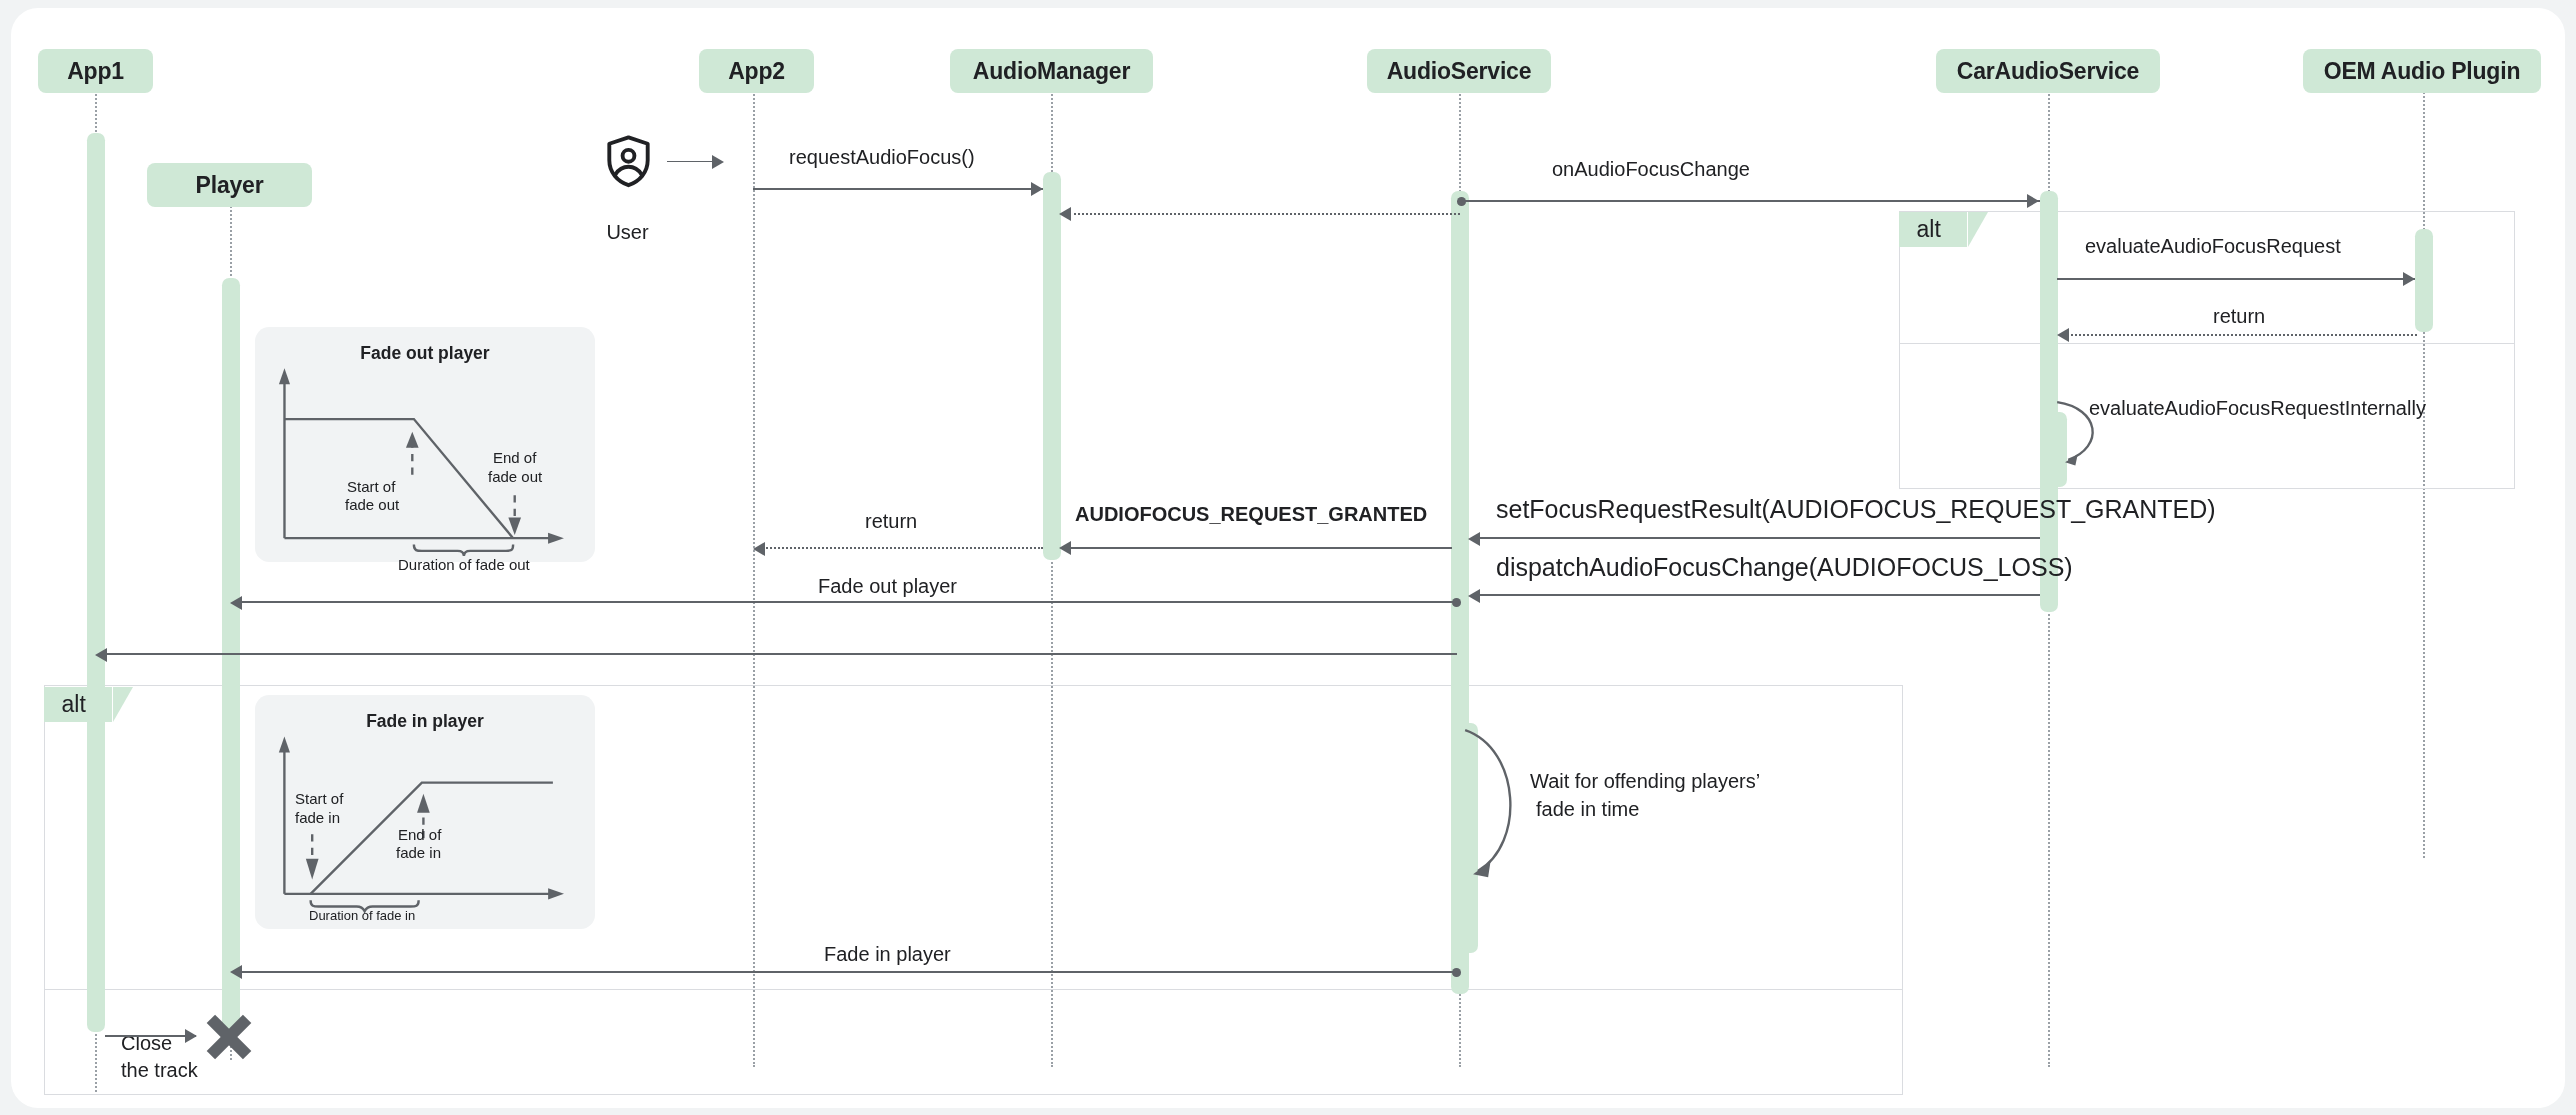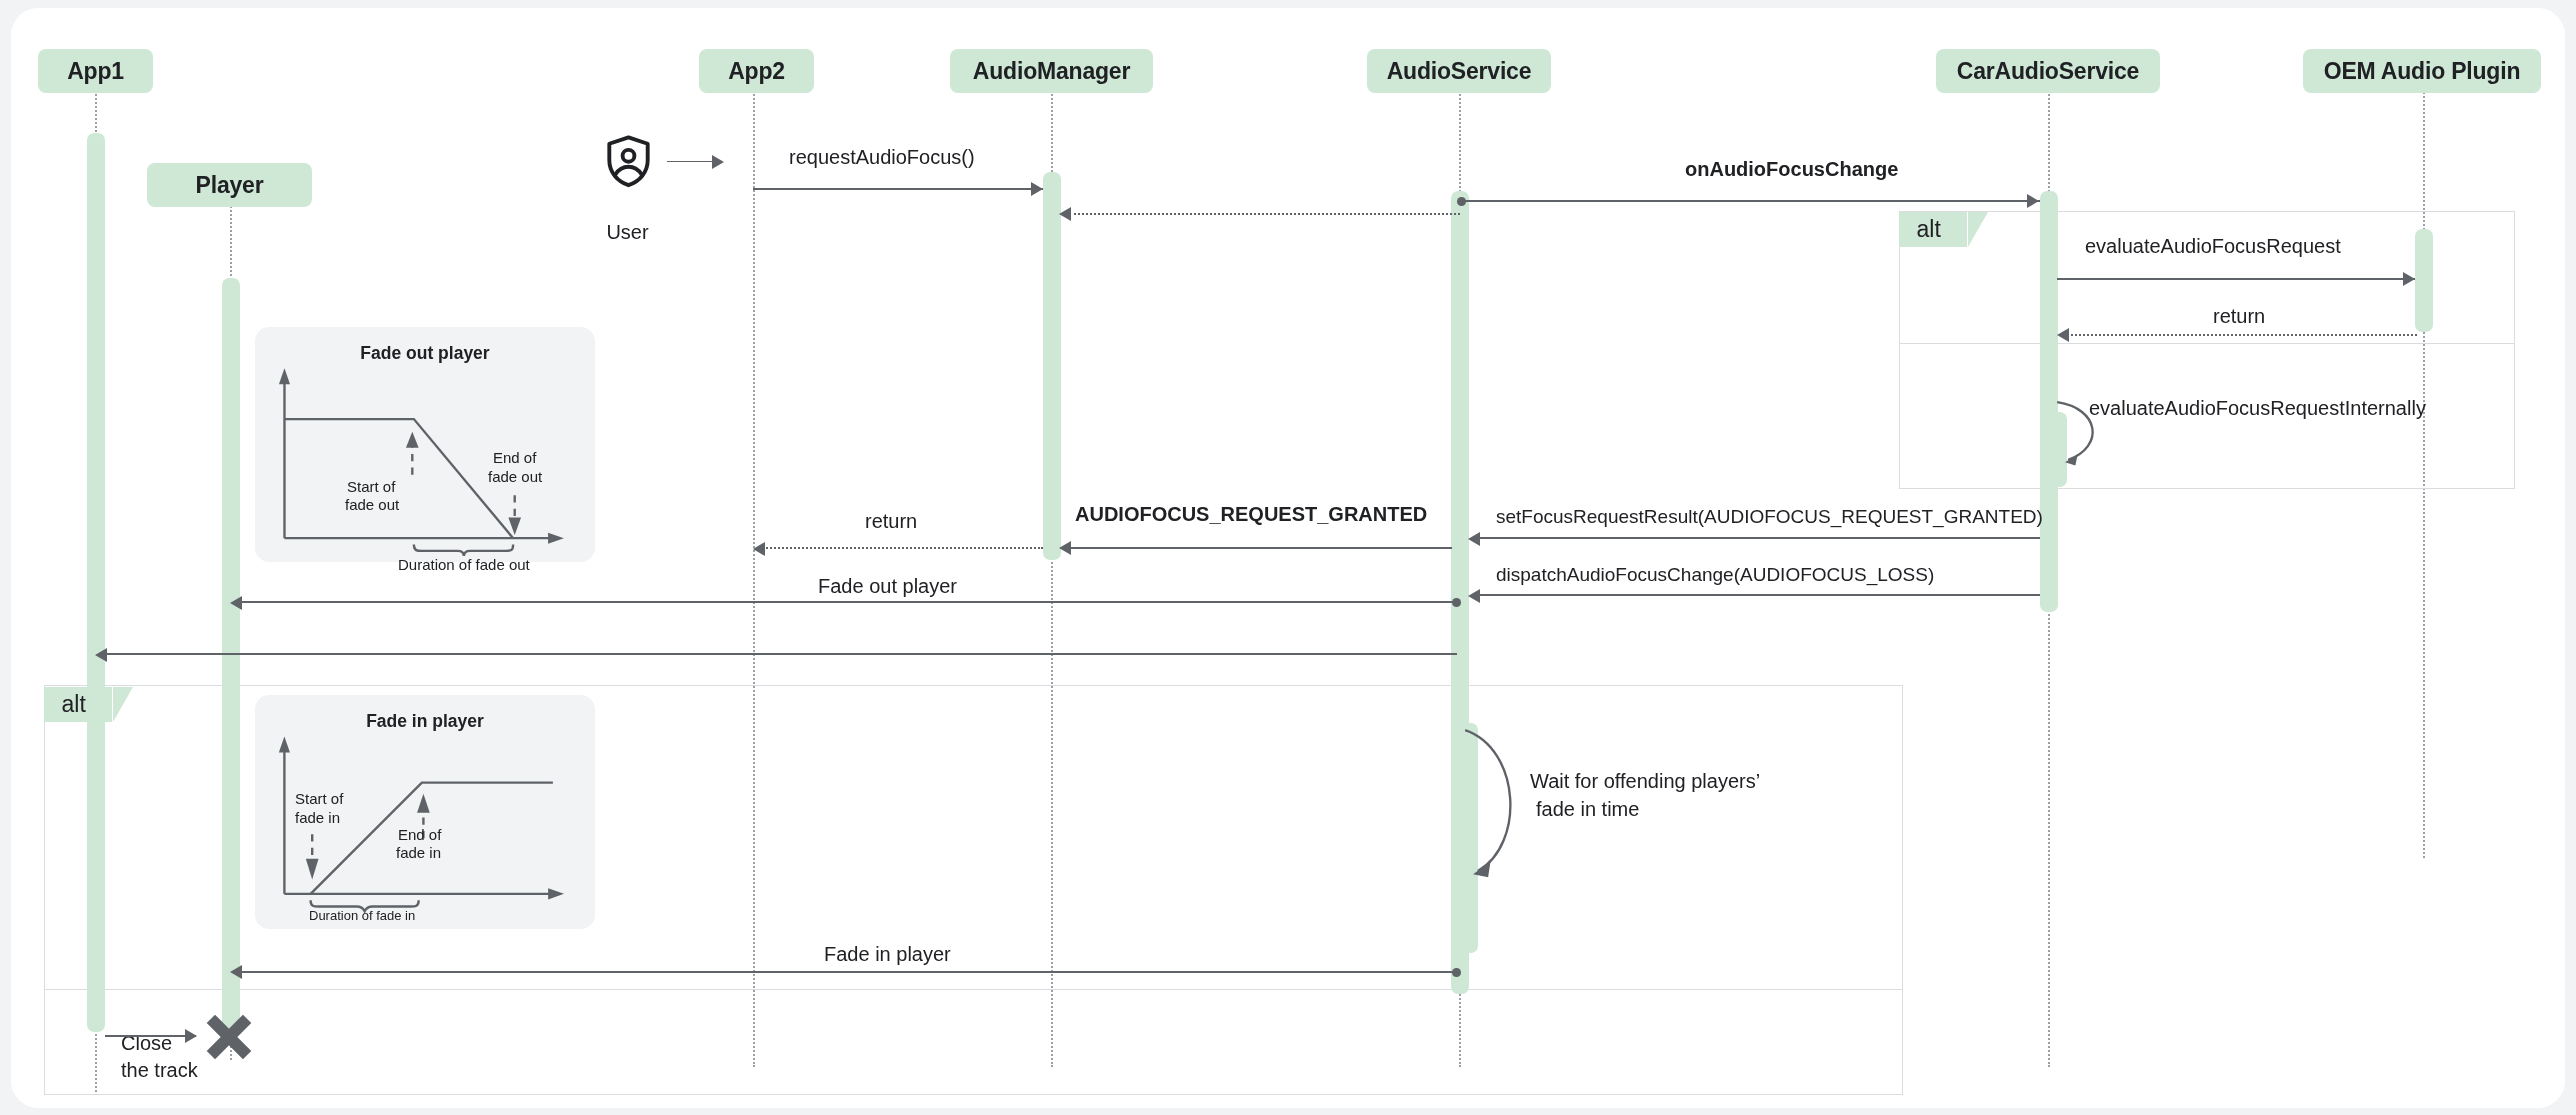--- a/index.html
+++ b/index.html
@@ -80,21 +80,21 @@
     background: #5f6368;
     border-radius: 50%;
   }
   .msg-label {
     position: absolute;
     color: #202124;
     font-size: 20px;
     white-space: nowrap;
     line-height: 1.2;
   }
-  .msg-label.small { font-size: 19px; margin-top: 12px; }
+  .msg-label.small { font-size: 25px; }
   
   .frag {
     position: absolute;
     border: 1.6px solid #dadce0;
     background: transparent;
   }
   .frag-divider {
     position: absolute;
     height: 0;
     border-top: 1.6px solid #dadce0;
@@ -211,21 +211,21 @@
     </svg>
     <div class="actor-label" style="left:588px; top:221px; width:79px;">User</div>
 
     <div class="msg-line thin" style="left:667px; top:161px; width:54px;"></div>
     <div class="arrow-r" style="left:712px; top:155px;"></div>
 
     <div class="msg-label" style="left:789px; top:145px;">requestAudioFocus()</div>
     <div class="msg-line" style="left:753px; top:188px; width:290px;"></div>
     <div class="arrow-r" style="left:1031px; top:182px;"></div>
 
-    <div class="msg-label" style="left:1685px; top:157px;font-weight:bold;">onAudioFocusChange</div>
+    <div class="msg-label" style="left:1552px; top:157px;">onAudioFocusChange</div>
     <div class="msg-line" style="left:1462px; top:200px; width:578px;"></div>
     <div class="dot-end" style="left:1457px; top:197px;"></div>
     <div class="arrow-r" style="left:2027px; top:194px;"></div>
 
     <div class="msg-line dotted" style="left:1069px; top:213px; width:391px;"></div>
     <div class="arrow-l" style="left:1059px; top:207px;"></div>
 
     <div class="msg-label" style="left:2085px; top:234px;">evaluateAudioFocusRequest</div>
     <div class="msg-line" style="left:2057px; top:278px; width:358px;"></div>
     <div class="arrow-r" style="left:2403px; top:272px;"></div>

